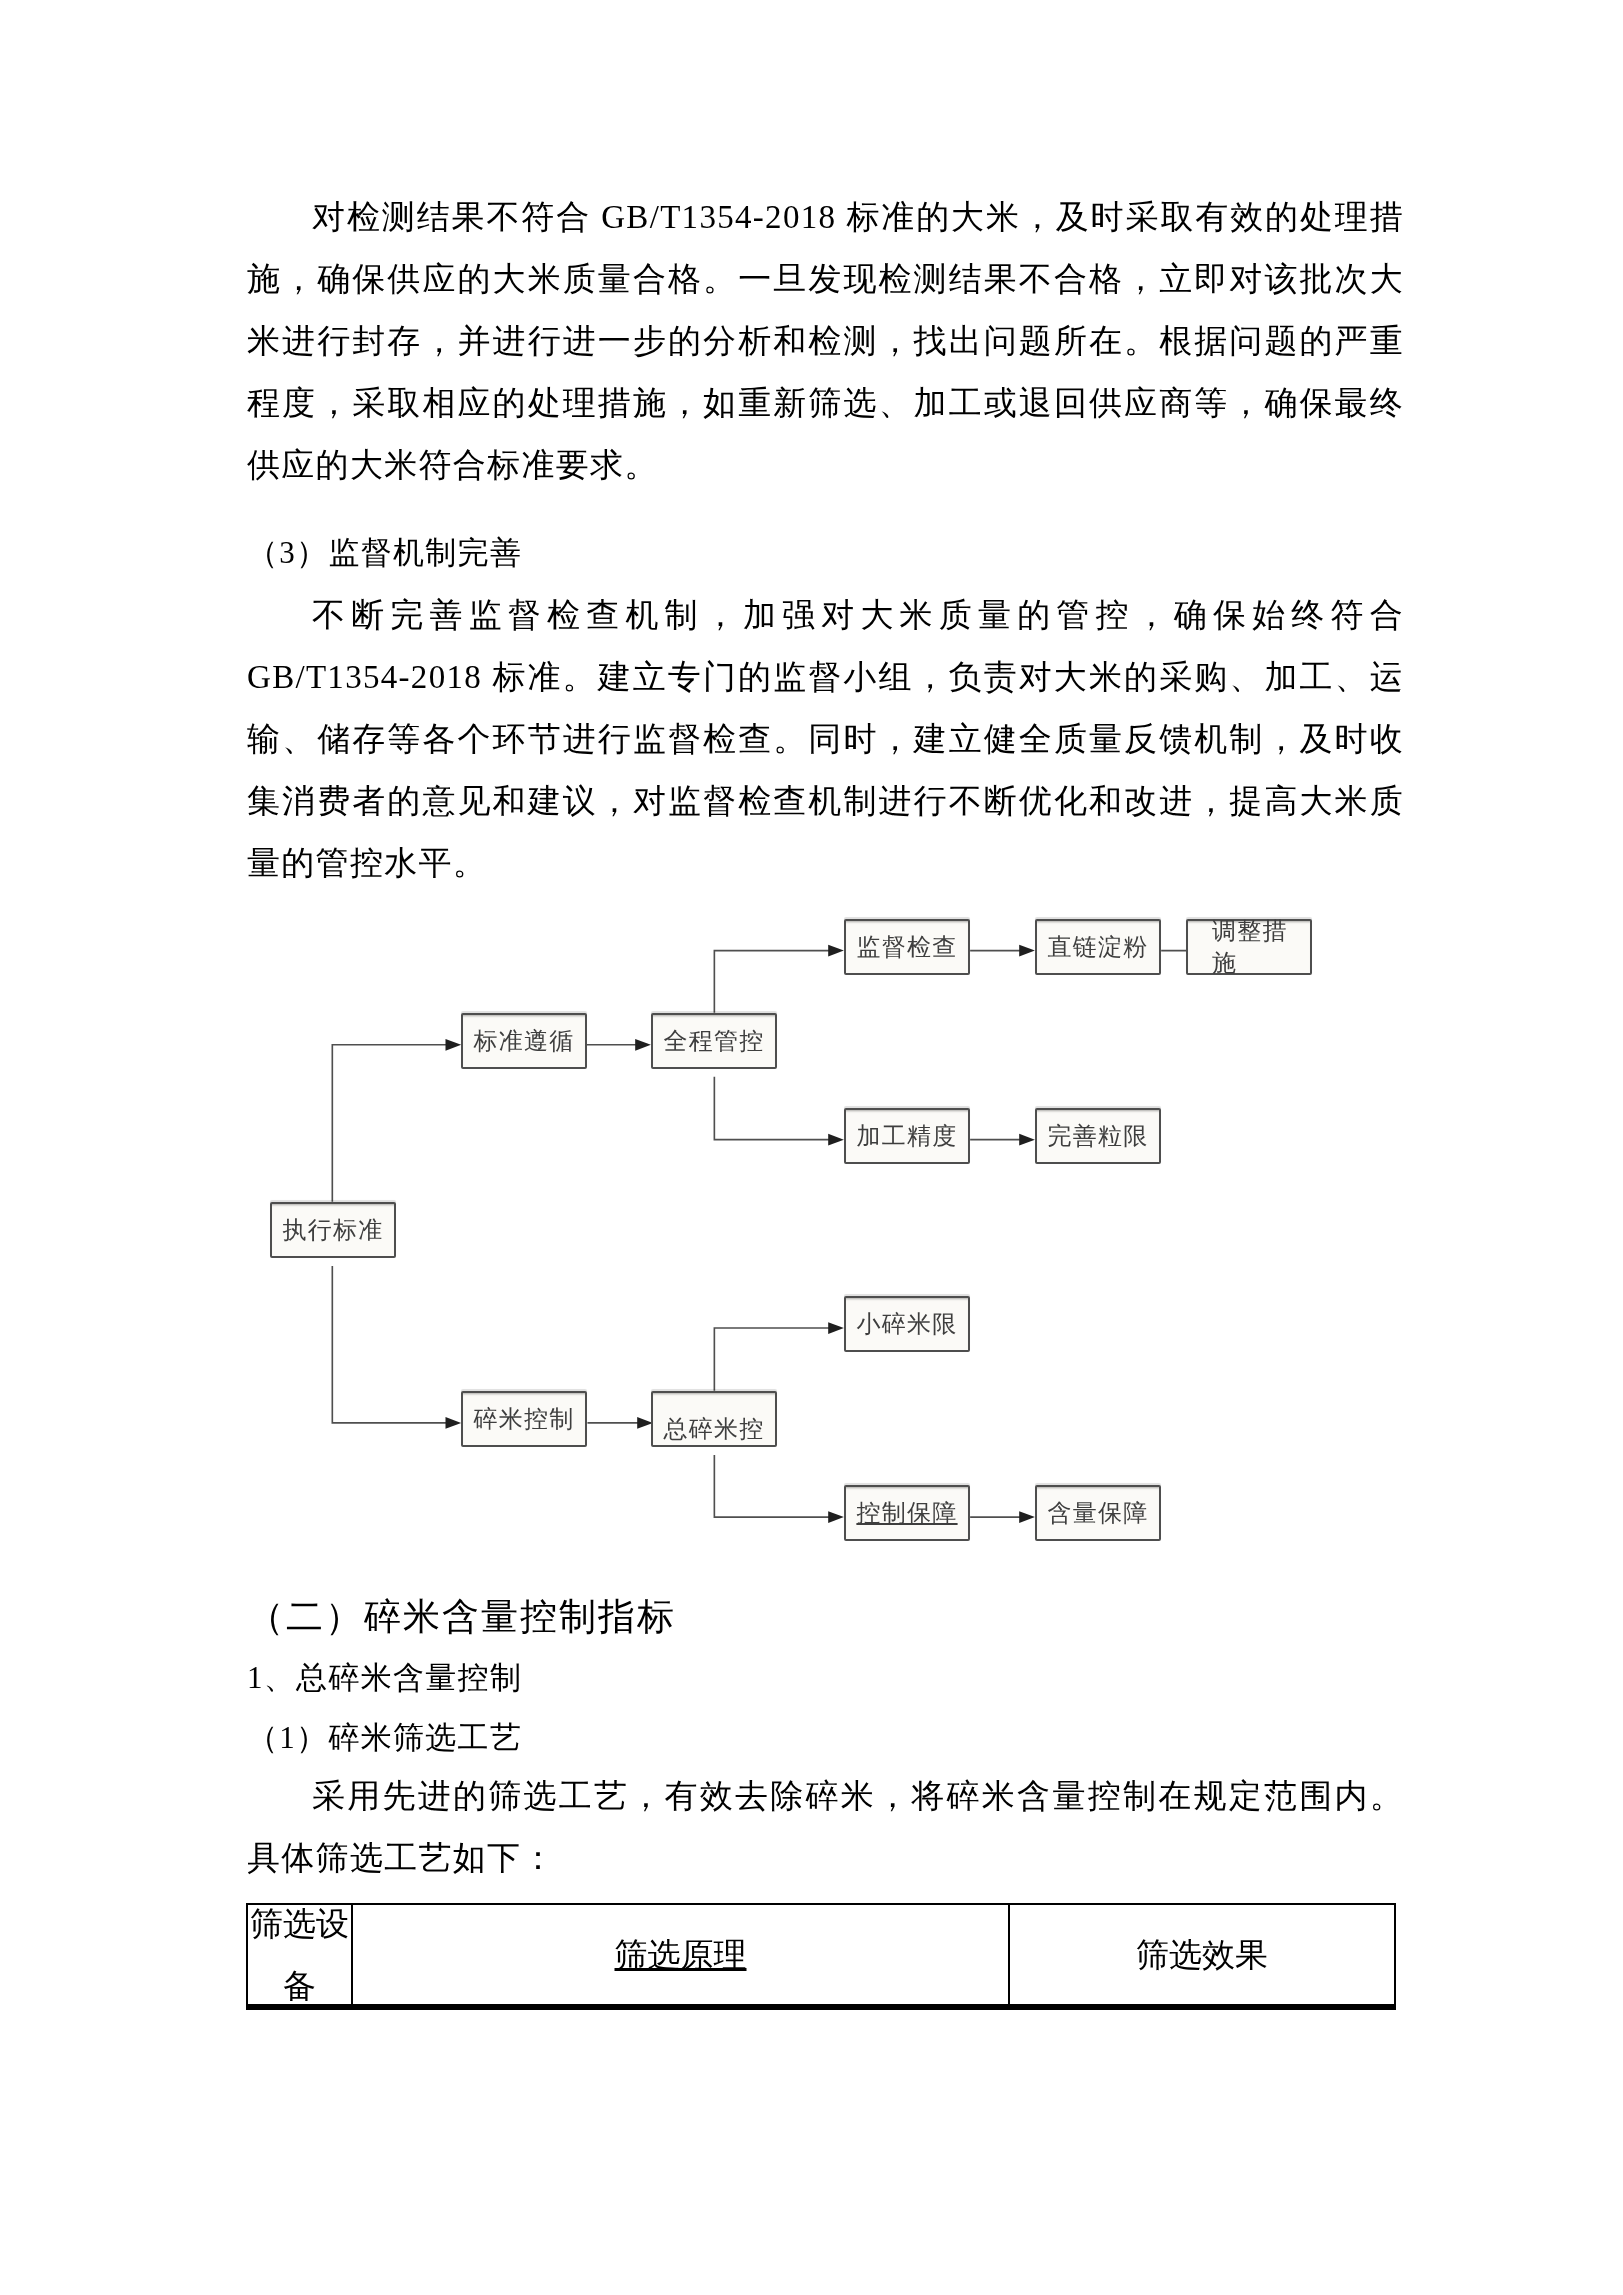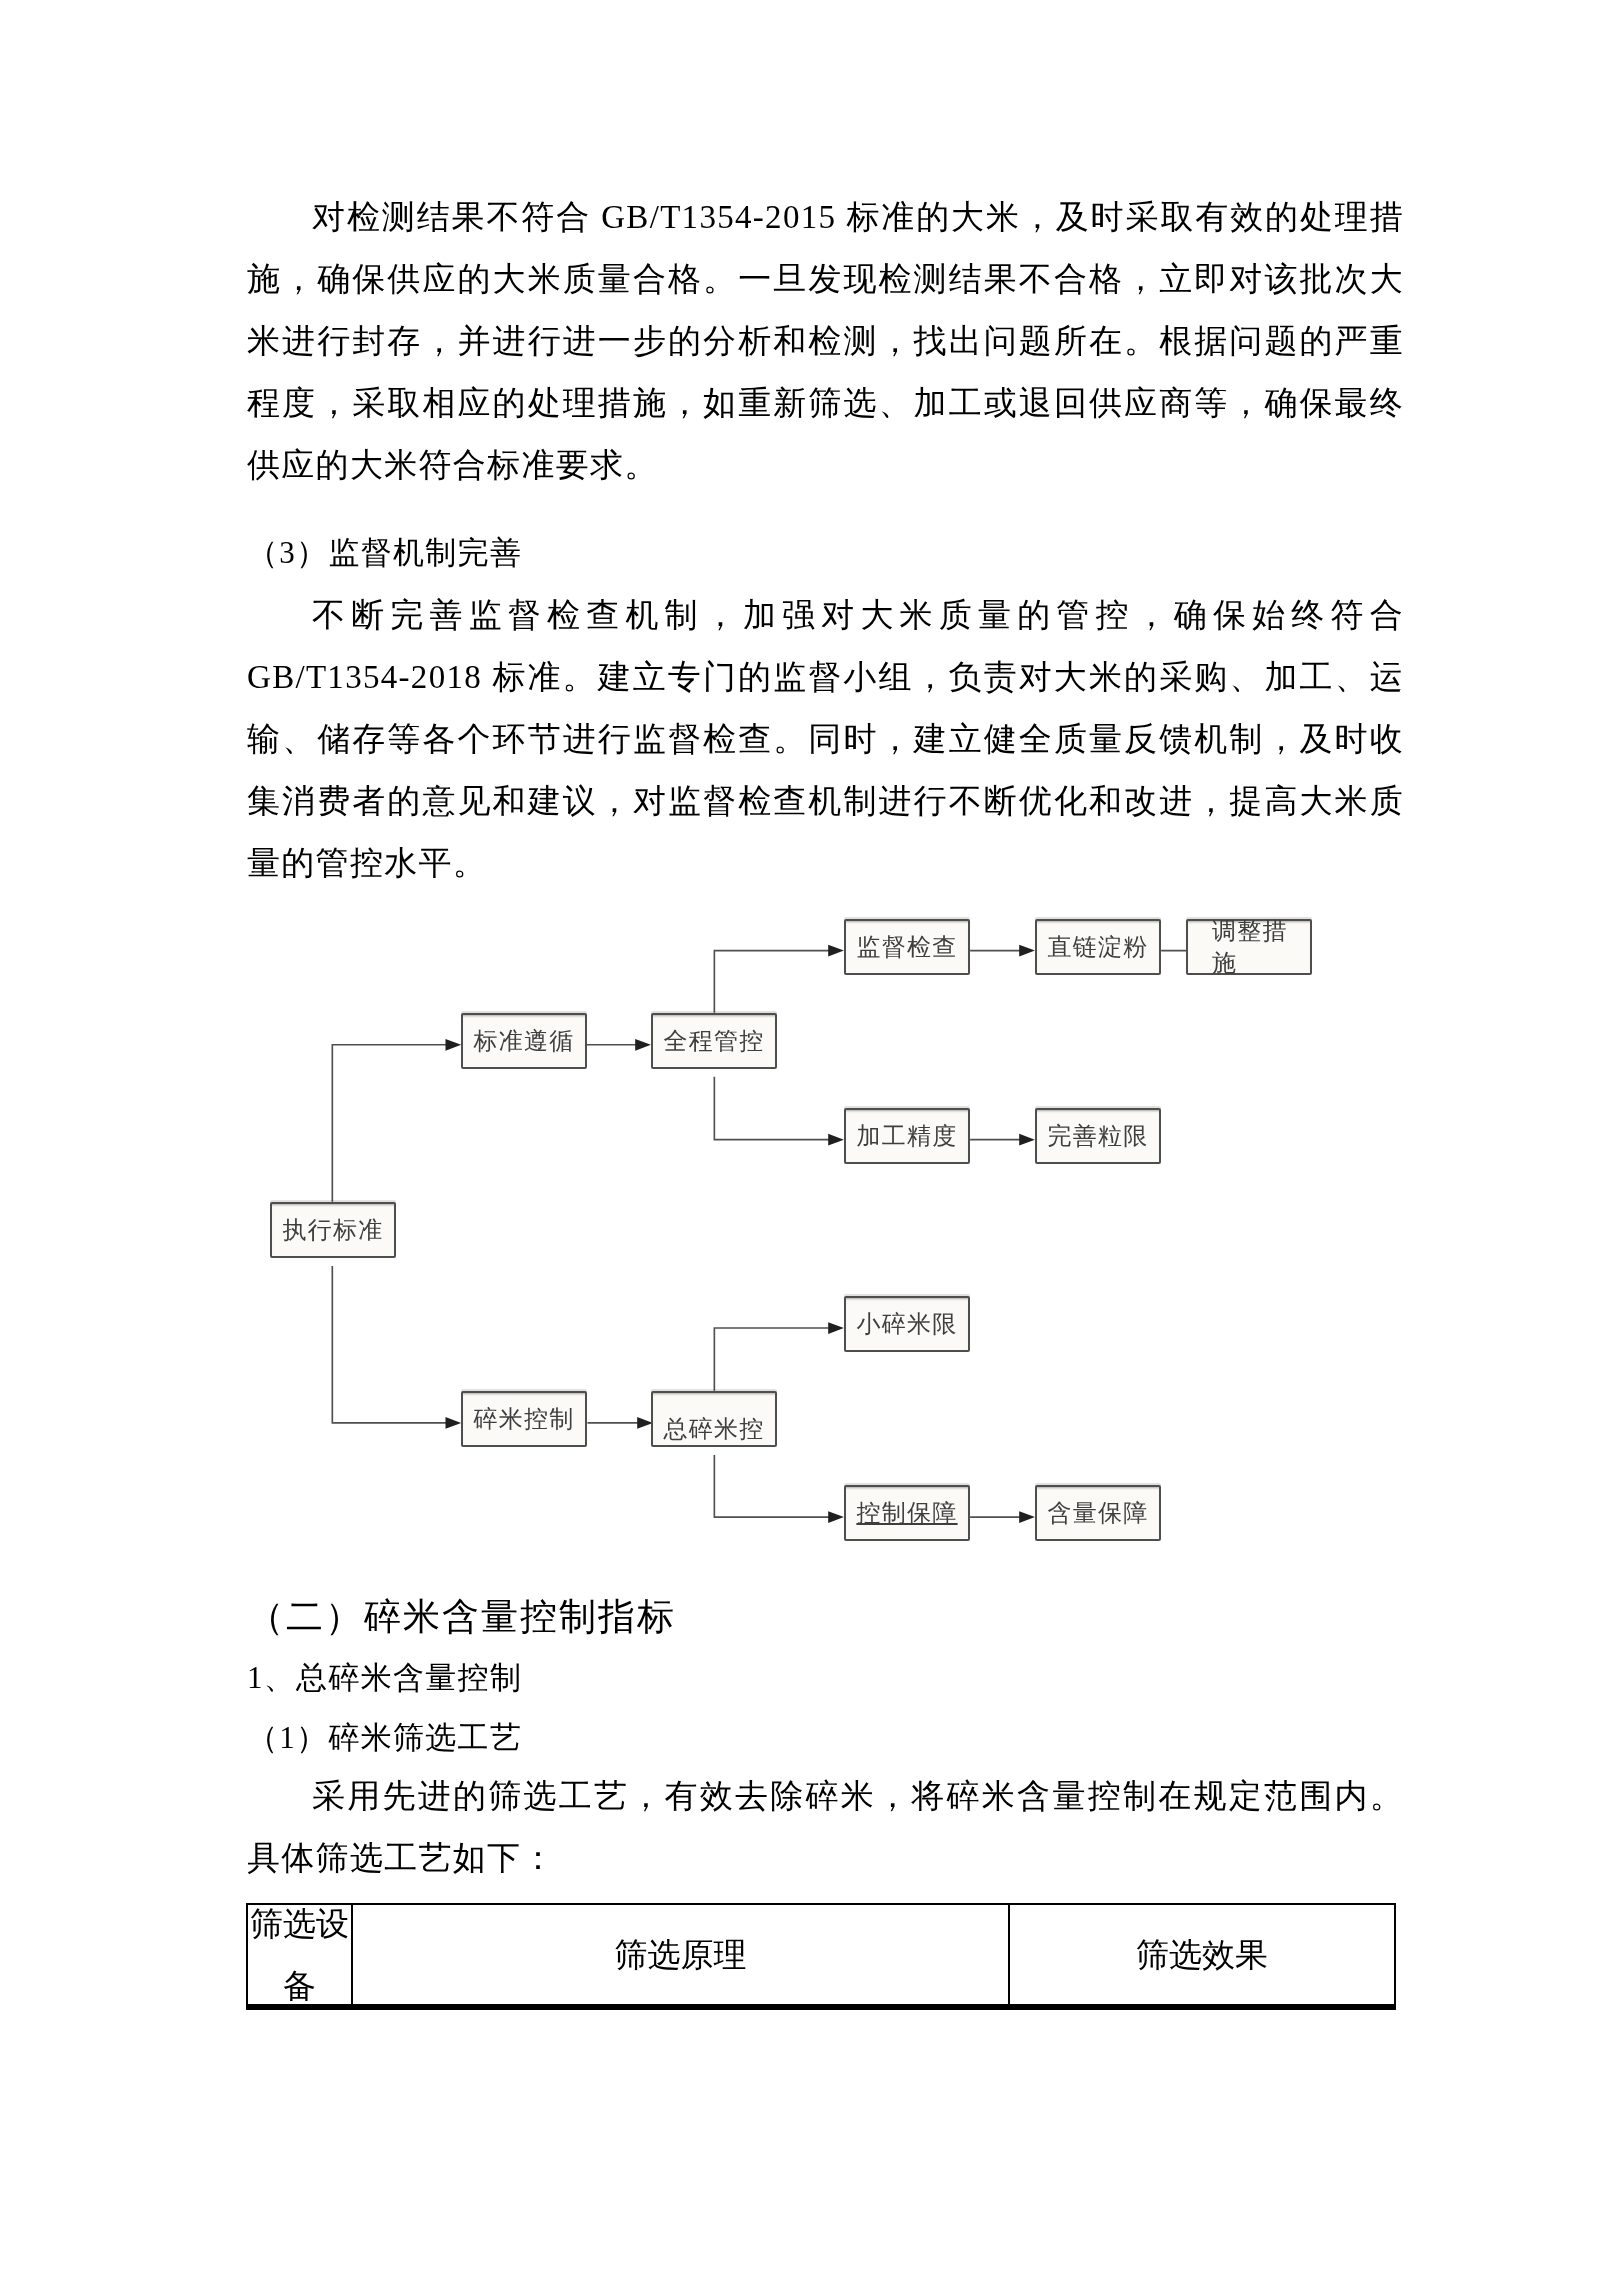--- a/index.html
+++ b/index.html
@@ -44,29 +44,29 @@
     border:2.6px solid #000;border-bottom:6.5px solid #000;
     display:flex;
   }
   .sel-cell{
     box-sizing:border-box;
     display:flex;align-items:center;justify-content:center;
     font-size:33px;line-height:62px;text-align:center;
     word-break:break-all;
   }
   .sel-cell.c1{width:103px;}
-  .sel-cell.c2{width:657px;border-left:2px solid #000;}
+  .sel-cell.c2{width:657px;border-left:2px solid #000;text-decoration:underline;}
   .sel-cell.c3{flex:1;border-left:2px solid #000;}
 </style>
 </head>
 <body>
 
 <div class="page">
 
-  <p class="blk para" style="top:186px;">对检测结果不符合 GB/T1354-2015 标准的大米，及时采取有效的处理措施，确保供应的大米质量合格。一旦发现检测结果不合格，立即对该批次大米进行封存，并进行进一步的分析和检测，找出问题所在。根据问题的严重程度，采取相应的处理措施，如重新筛选、加工或退回供应商等，确保最终供应的大米符合标准要求。</p>
+  <p class="blk para" style="top:186px;">对检测结果不符合 GB/T1354-2018 标准的大米，及时采取有效的处理措施，确保供应的大米质量合格。一旦发现检测结果不合格，立即对该批次大米进行封存，并进行进一步的分析和检测，找出问题所在。根据问题的严重程度，采取相应的处理措施，如重新筛选、加工或退回供应商等，确保最终供应的大米符合标准要求。</p>
 
   <h3 class="blk h-small" style="top:522px;">（3）监督机制完善</h3>
 
   <p class="blk para" style="top:584px;">不断完善监督检查机制，加强对大米质量的管控，确保始终符合 GB/T1354-2018 标准。建立专门的监督小组，负责对大米的采购、加工、运输、储存等各个环节进行监督检查。同时，建立健全质量反馈机制，及时收集消费者的意见和建议，对监督检查机制进行不断优化和改进，提高大米质量的管控水平。</p>
 
   <svg class="flow-svg" width="1623" height="2295" viewBox="0 0 2481 3508">
     <g stroke="#4f4f4f" stroke-width="2.5" fill="none">
       <path d="M508,1837 V1597 H683"></path>
       <path d="M893,1597 H973"></path>
       <path d="M1092,1548 V1453 H1268"></path>

